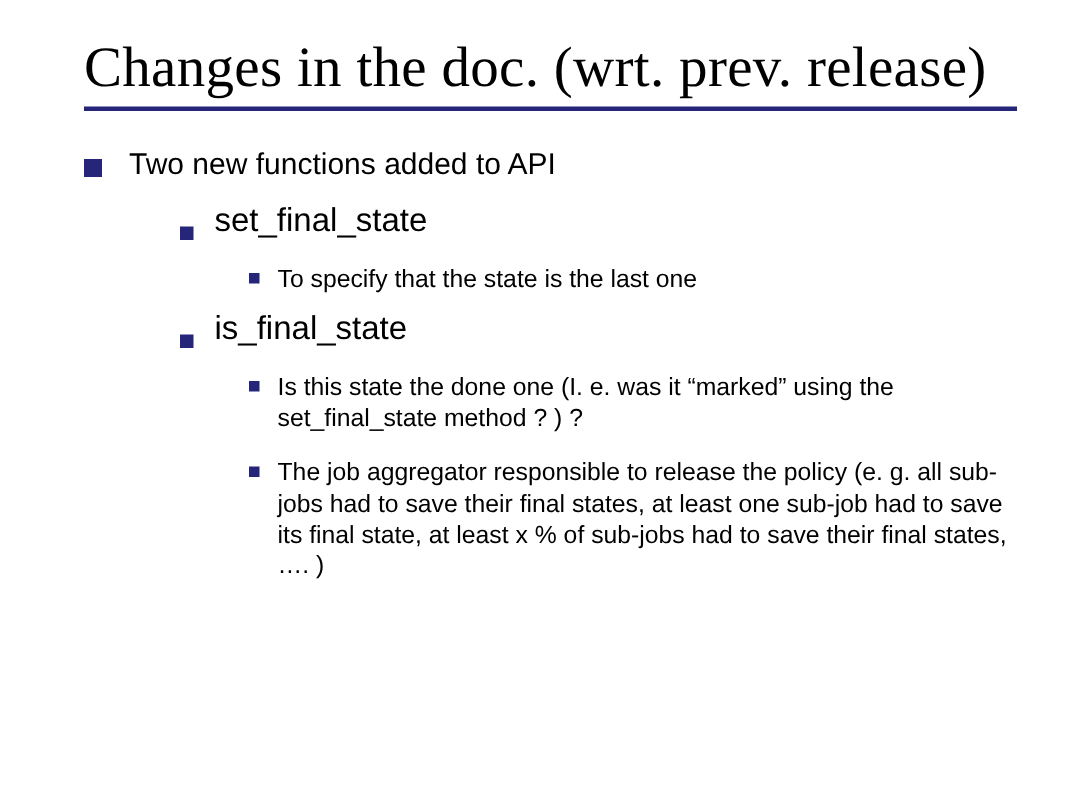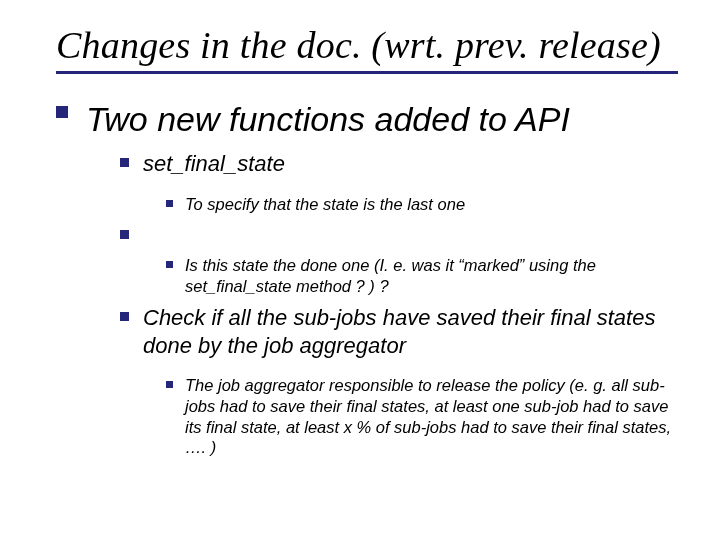--- a/index.html
+++ b/index.html
@@ -11,21 +11,20 @@
     font-family: Verdana, Geneva, sans-serif;
     color: #000000;
     overflow: hidden;
   }
   .slide {
     position: relative;
     width: 720px;
     height: 540px;
     box-sizing: border-box;
     padding: 24px 42px 20px 56px;
-    font-style: italic;
   }
   .title {
     font-family: "Times New Roman", Times, serif;
     font-size: 38px;
     line-height: 1.12;
     margin: 0 0 4px 0;
     font-weight: 400;
     letter-spacing: 0.2px;
   }
   .underline {
@@ -43,30 +42,31 @@
   }
   .lvl1 .sq {
     width: 12px;
     height: 12px;
     background: #25257a;
     flex: 0 0 12px;
     margin-top: 8px;
     margin-right: 18px;
   }
   .lvl1 .txt {
-    font-size: 34px;
+    font-size: 20px;
     line-height: 1.25;
   }
   .lvl2-wrap {
     margin-left: 64px;
   }
   .lvl2 {
     display: flex;
     margin-top: 8px;
     margin-bottom: 4px;
+    align-items: flex-end;
   }
   .lvl2 .sq {
     width: 9px;
     height: 9px;
     background: #25257a;
     flex: 0 0 9px;
     margin-top: 8px;
     margin-right: 14px;
   }
   .lvl2 .txt {
@@ -117,32 +117,29 @@
       </div>
       <div class="lvl3-wrap">
         <div class="lvl3">
           <div class="sq"></div>
           <div class="txt">To specify that the state is the last one</div>
         </div>
       </div>
 
       <div class="lvl2">
         <div class="sq"></div>
+        <div class="txt">is_final_state</div>
       </div>
       <div class="lvl3-wrap">
         <div class="lvl3">
           <div class="sq"></div>
           <div class="txt">Is this state the done one (I. e. was it “marked” using the set_final_state method ? ) ?</div>
         </div>
       </div>
 
-      <div class="lvl2">
-        <div class="sq"></div>
-        <div class="txt">Check if all the sub-jobs have saved their final states done by the job aggregator</div>
-      </div>
       <div class="lvl3-wrap">
         <div class="lvl3">
           <div class="sq"></div>
           <div class="txt">The job aggregator responsible to release the policy (e. g. all sub-jobs had to save their final states, at least one sub-job had to save its final state, at least x % of sub-jobs had to save their final states, …. )</div>
         </div>
       </div>
 
     </div>
 
   </div>

